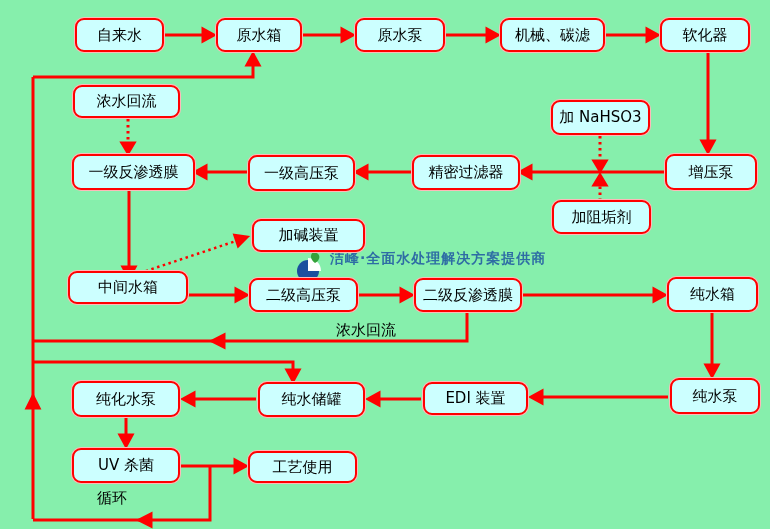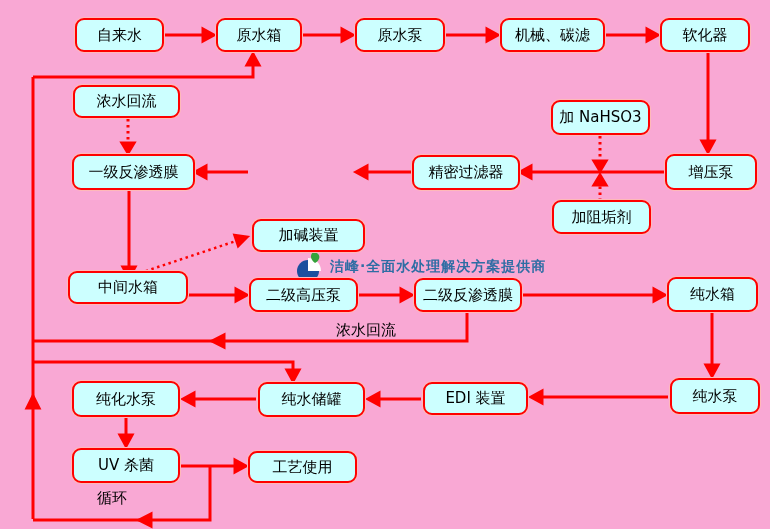--- a/index.html
+++ b/index.html
@@ -1,19 +1,19 @@
 <!DOCTYPE html>
 <html><head>
 <meta charset="utf-8">
 <style>
   html,body{margin:0;padding:0;background:#ffffff;}
   .diagram{
     position:relative;
     width:770px;height:529px;
-    background:#f9a8d4;
+    background:#86efac;
     font-family:"DejaVu Sans", sans-serif;
     overflow:hidden;
   }
   .connectors{position:absolute;left:0;top:0;width:770px;height:529px;}
   .node{
     position:absolute;
     box-sizing:border-box;
     background:#CCFFFF;
     border:2px solid #FF0000;
     border-radius:9px;
@@ -23,21 +23,21 @@
     white-space:nowrap;
     z-index:2;
   }
   .flow-label{
     position:absolute;
     font-size:15px;color:#000000;
     z-index:3;white-space:nowrap;
   }
   .watermark{
     position:absolute;left:294px;top:250px;
-    display:flex;align-items:center;gap:4px;
+    display:flex;gap:4px;
     z-index:1;
   }
   .watermark-text{
     font-size:14px;font-weight:bold;color:#2E6DA4;
     letter-spacing:1px;white-space:nowrap;
   }
 </style>
 </head>
 <body>
 
@@ -170,20 +170,21 @@
   <div class="node" style="left:75px;top:18px;width:89px;height:34px">自来水</div>
   <div class="node" style="left:216px;top:18px;width:86px;height:34px">原水箱</div>
   <div class="node" style="left:355px;top:18px;width:90px;height:34px">原水泵</div>
   <div class="node" style="left:500px;top:18px;width:105px;height:34px">机械、碳滤</div>
   <div class="node" style="left:660px;top:18px;width:90px;height:34px">软化器</div>
 
   <div class="node" style="left:73px;top:85px;width:107px;height:33px">浓水回流</div>
   <div class="node" style="left:551px;top:100px;width:99px;height:35px">加 NaHSO3</div>
 
   <div class="node" style="left:72px;top:154px;width:123px;height:36px">一级反渗透膜</div>
+  <div class="node" style="left:248px;top:155px;width:107px;height:36px">一级高压泵</div>
   <div class="node" style="left:412px;top:155px;width:108px;height:35px">精密过滤器</div>
   <div class="node" style="left:665px;top:154px;width:92px;height:36px">增压泵</div>
 
   <div class="node" style="left:552px;top:200px;width:99px;height:34px">加阻垢剂</div>
   <div class="node" style="left:252px;top:219px;width:113px;height:33px">加碱装置</div>
 
   <div class="node" style="left:68px;top:271px;width:120px;height:33px">中间水箱</div>
   <div class="node" style="left:249px;top:278px;width:109px;height:34px">二级高压泵</div>
   <div class="node" style="left:414px;top:278px;width:108px;height:34px">二级反渗透膜</div>
   <div class="node" style="left:667px;top:277px;width:91px;height:35px">纯水箱</div>

